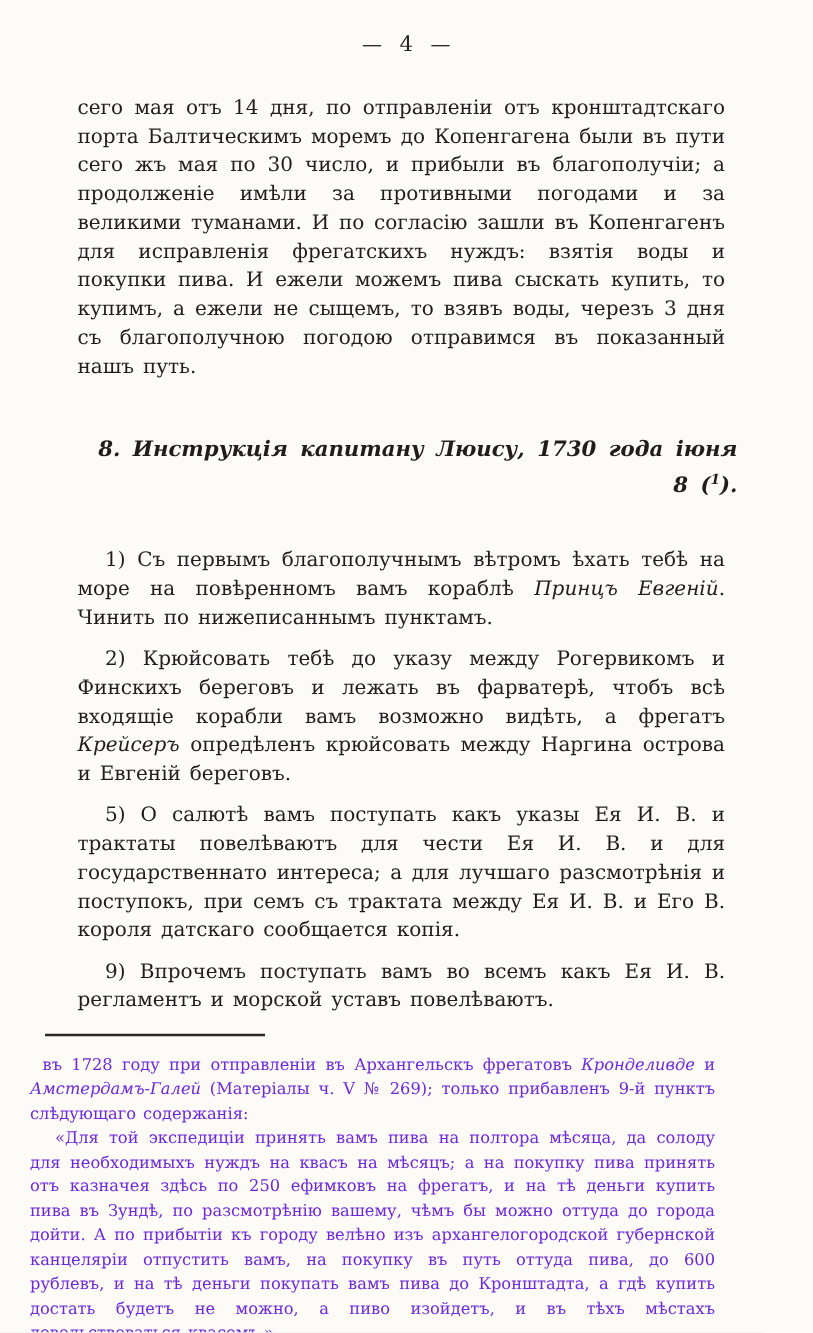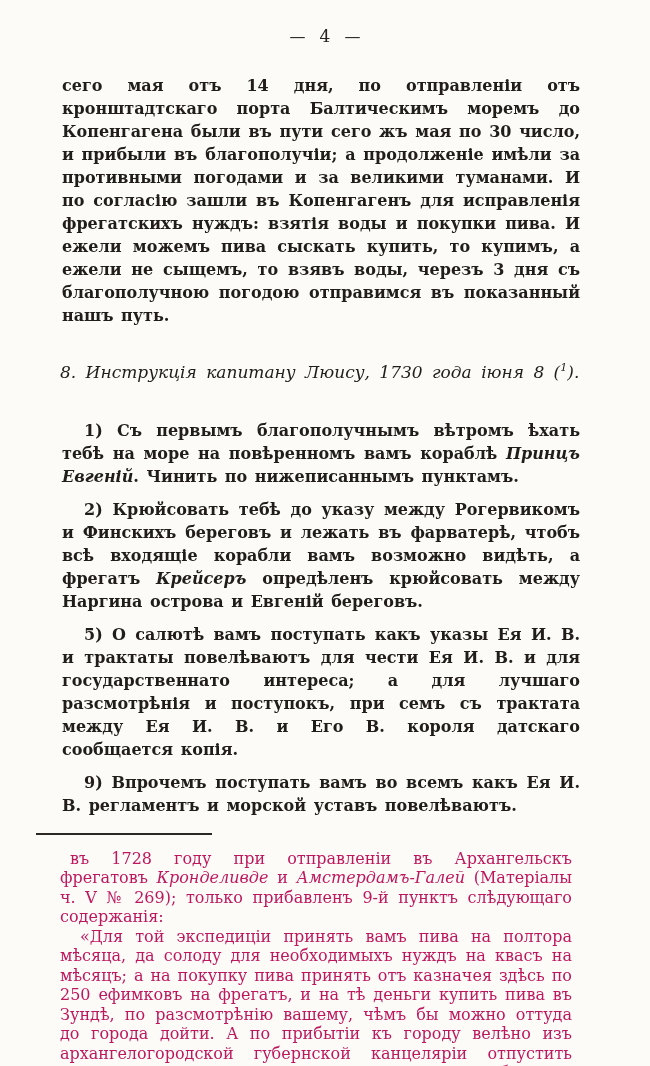--- a/index.html
+++ b/index.html
@@ -24,51 +24,51 @@
   }
   .page-header .dash { margin: 0 14px; letter-spacing: 0; }
   .page-header .num { font-size: 17px; }
 
   .body-text {
     margin: 28px 70px 0 62px;
     font-size: 16px;
     line-height: 23px;
     text-align: justify;
     word-spacing: 2px;
-    font-weight: bold;
   }
   .intro { margin-top: 28px; }
 
   .section-heading {
-    margin: 29px 60px 0 60px;
-    text-align: left;
+    margin: 44px 60px 0 60px;
+    text-align: right;
     font-style: italic;
     font-size: 17px;
     line-height: 24px;
     word-spacing: 4px;
+    font-weight: bold;
   }
   .section-heading sup { font-size: 11px; }
 
   .item { text-indent: 22px; margin-top: 10px; }
   .item-first { margin-top: 35px; }
   .it { font-style: italic; }
 
   .fn-rule {
     margin: 16px 0 0 36px;
     width: 176px;
     height: 0;
     border-top: 2px solid #2b2824;
   }
   .footnote {
-    margin: 14px 78px 0 60px;
-    font-size: 16px;
+    margin: 14px 78px 0 24px;
+    font-size: 13px;
     line-height: 19.5px;
     text-align: justify;
     word-spacing: 1.5px;
-    color: #be185d;
+    color: #6d28d9;
   }
   .fn-cont  { text-indent: 10px; }
   .fn-quote { margin-top: 0; text-indent: 20px; }
 </style>
 </head>
 <body>
 
 <div class="page">
 
   <div class="page-header">

